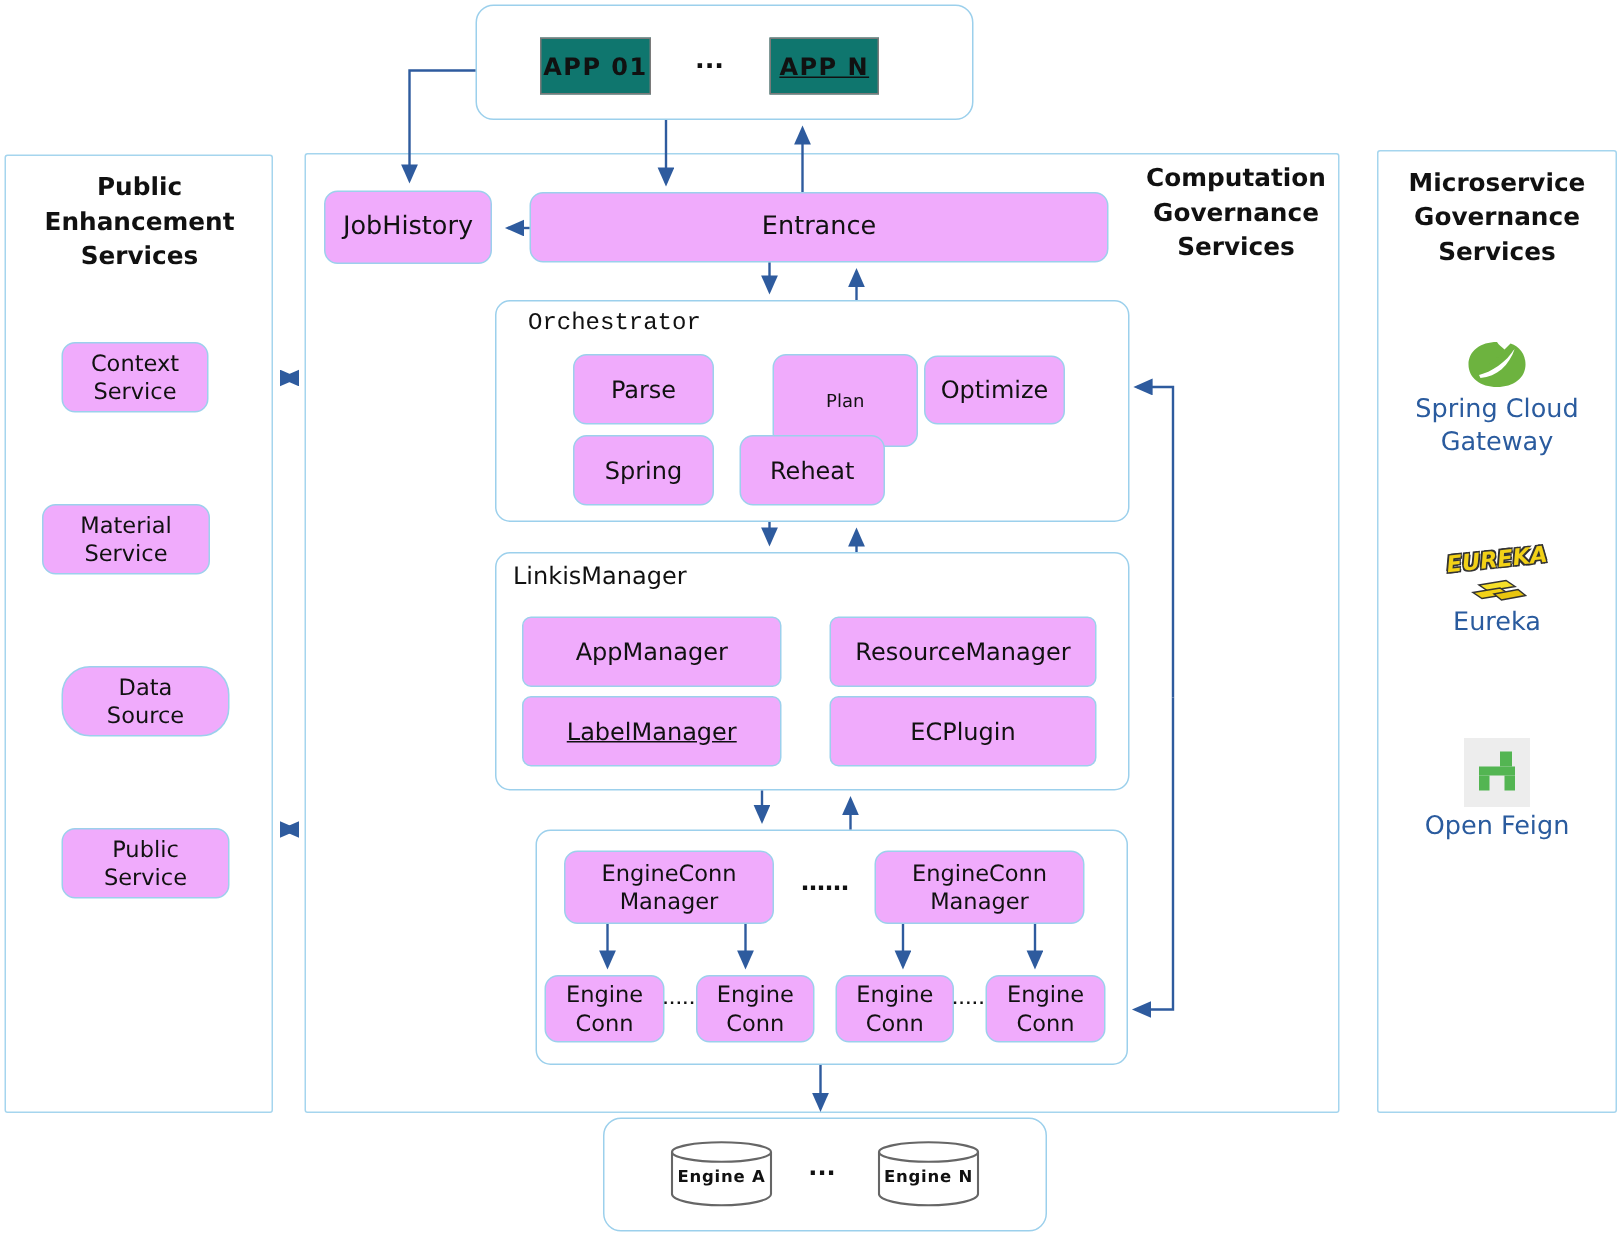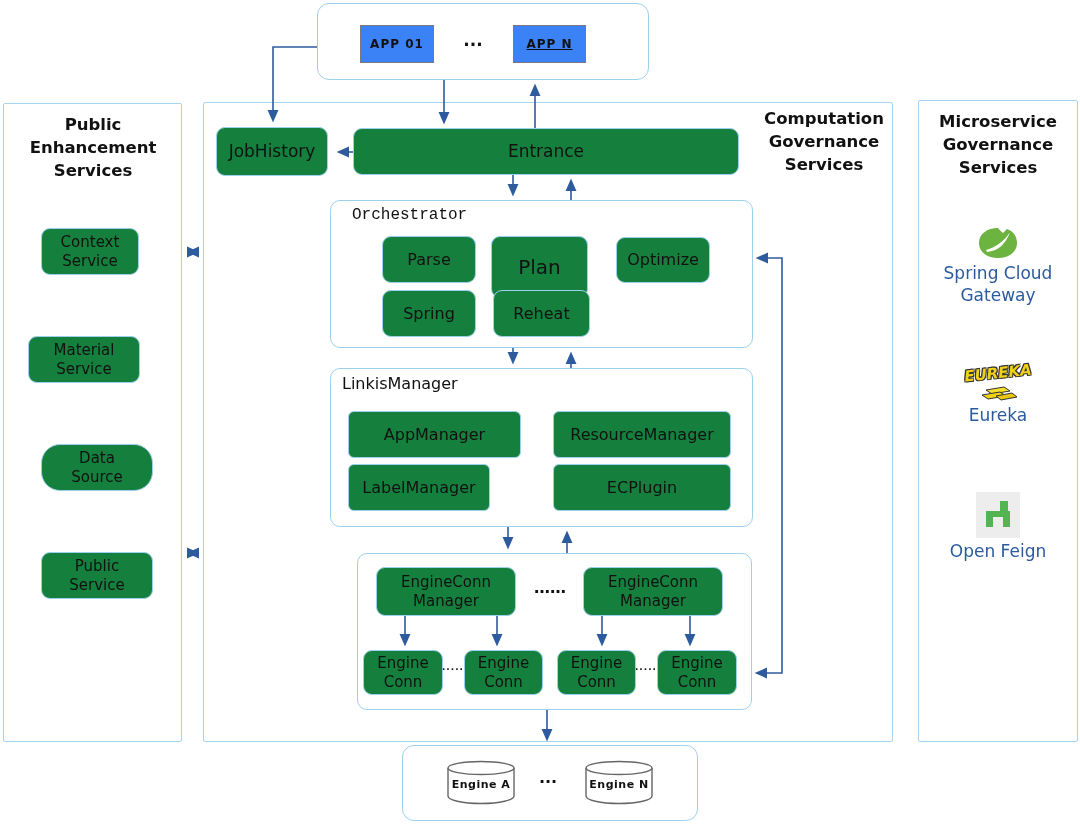--- a/index.html
+++ b/index.html
@@ -6,31 +6,31 @@
   html,body { background:#fff; }
   .page {
     position:relative; width:1080px; height:827px; background:#fff;
     font-family:"DejaVu Sans", sans-serif; color:#111; overflow:hidden;
   }
   .abs { position:absolute; }
   .panel {
     position:absolute; border:1.6px solid #a5d5ee; background:#fff; border-radius:2px; z-index:1;
   }
   .bluebox {
-    position:absolute; border:1.4px solid #9cd0ec; background:#15803d; border-radius:9px; z-index:2;
+    position:absolute; border:1.4px solid #9cd0ec; background:#f0abfc; border-radius:9px; z-index:2;
     display:flex; align-items:center; justify-content:center; text-align:center;
     white-space:pre-line; line-height:1.25; font-size:15px;
   }
   .container-box {
     position:absolute; border:1.4px solid #9cd0ec; background:#fff; border-radius:10px; z-index:2;
   }
   .graybox {
-    position:absolute; border:1.3px solid #7a7a7a; background:#3b82f6; z-index:3;
+    position:absolute; border:1.3px solid #7a7a7a; background:#0f766e; z-index:3;
     display:flex; align-items:center; justify-content:center; text-align:center;
-    font-size:12px; font-weight:bold; letter-spacing:1px;
+    font-size:16px; font-weight:bold; letter-spacing:1px;
   }
   .ptitle {
     position:absolute; font-weight:bold; font-size:16.5px; text-align:center;
     white-space:pre-line; line-height:1.4; z-index:2;
   }
   .inner-label { position:absolute; font-size:16px; z-index:3; }
   .dots { position:absolute; z-index:3; font-weight:bold; text-align:center; }
   .logo-label {
     position:absolute; color:#2a5b9e; font-size:17px; text-align:center;
     white-space:pre-line; line-height:1.3; z-index:2;
@@ -80,30 +80,30 @@
   <div class="ptitle" style="left:764px; top:107px; width:120px;">Computation
 Governance
 Services</div>
 
   <div class="bluebox" style="left:216px; top:127px; width:112px; height:49px; font-size:17px;">JobHistory</div>
   <div class="bluebox" style="left:353px; top:128px; width:386px; height:47px; font-size:17px;">Entrance</div>
 
   <div class="container-box" style="left:330px; top:200px; width:423px; height:148px;"></div>
   <div class="inner-label" style="left:352px; top:206px;font-family:Liberation Mono, monospace;">Orchestrator</div>
   <div class="bluebox" style="left:382px; top:236px; width:94px; height:47px; font-size:16px;">Parse</div>
-  <div class="bluebox" style="left:491px; top:236px; width:97px; height:62px; font-size:20px;">Plan</div>
+  <div class="bluebox" style="left:515px; top:236px; width:97px; height:62px; font-size:12px;">Plan</div>
   <div class="bluebox" style="left:616px; top:237px; width:94px; height:46px; font-size:16px;">Optimize</div>
   <div class="bluebox" style="left:382px; top:290px; width:94px; height:47px; font-size:16px;">Spring</div>
   <div class="bluebox" style="left:493px; top:290px; width:97px; height:47px; font-size:16px;">Reheat</div>
 
   <div class="container-box" style="left:330px; top:368px; width:423px; height:159px;"></div>
   <div class="inner-label" style="left:342px; top:374px;">LinkisManager</div>
   <div class="bluebox" style="left:348px; top:411px; width:173px; height:47px; font-size:16px; border-radius:6px;">AppManager</div>
   <div class="bluebox" style="left:553px; top:411px; width:178px; height:47px; font-size:16px; border-radius:6px;">ResourceManager</div>
-  <div class="bluebox" style="left:348px; top:464px; width:142px; height:47px; font-size:16px; border-radius:6px;">LabelManager</div>
+  <div class="bluebox" style="left:348px; top:464px; width:173px; height:47px; font-size:16px; border-radius:6px;text-decoration:underline;">LabelManager</div>
   <div class="bluebox" style="left:553px; top:464px; width:178px; height:47px; font-size:16px; border-radius:6px;">ECPlugin</div>
 
   <div class="container-box" style="left:357px; top:553px; width:395px; height:157px;"></div>
   <div class="bluebox" style="left:376px; top:567px; width:140px; height:49px;">EngineConn
 Manager</div>
   <div class="dots" style="left:522px; top:578px; width:56px; font-size:16px;">……</div>
   <div class="bluebox" style="left:583px; top:567px; width:140px; height:49px;">EngineConn
 Manager</div>
 
   <div class="bluebox" style="left:363px; top:650px; width:80px; height:45px;">Engine

